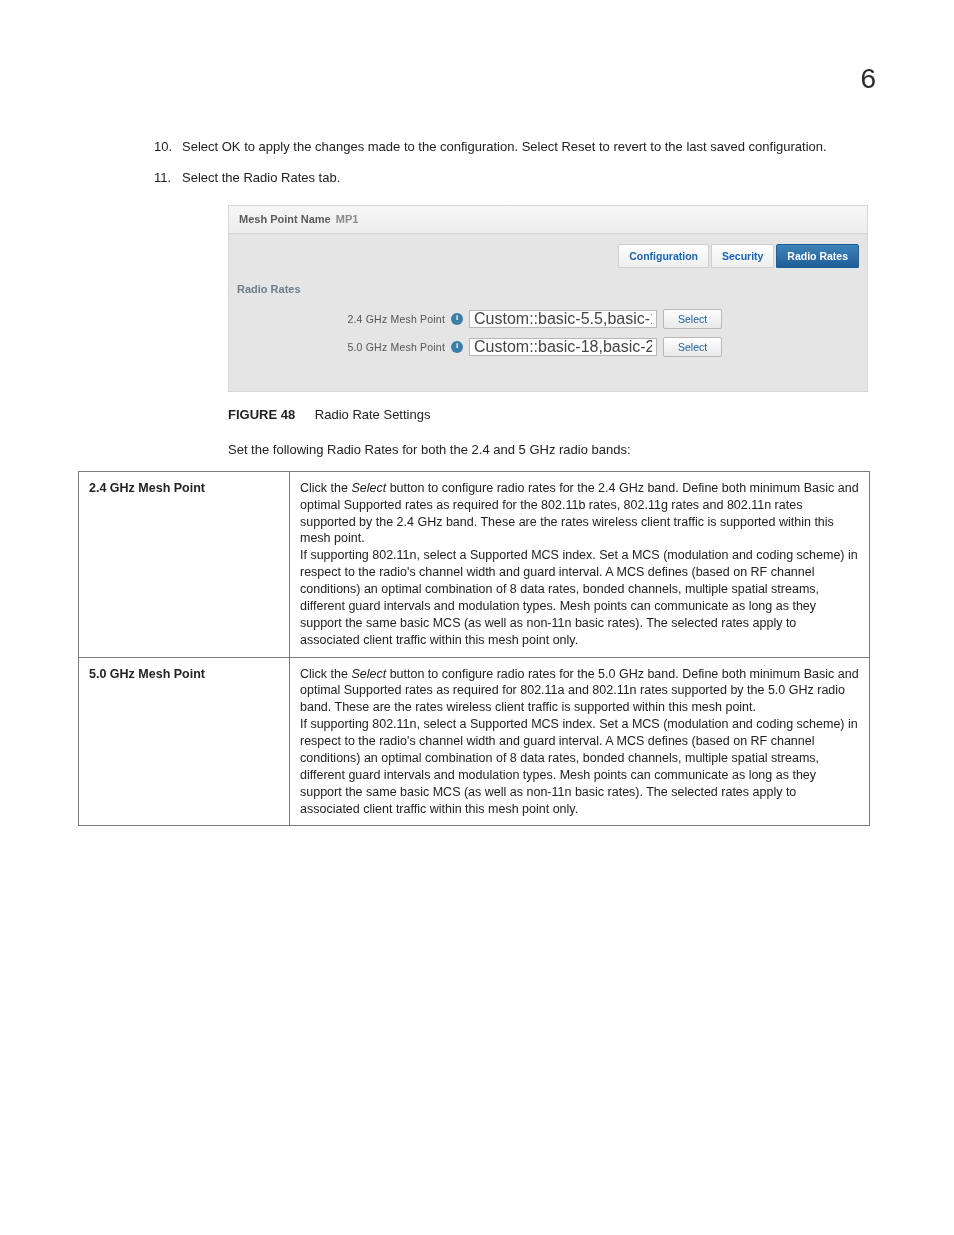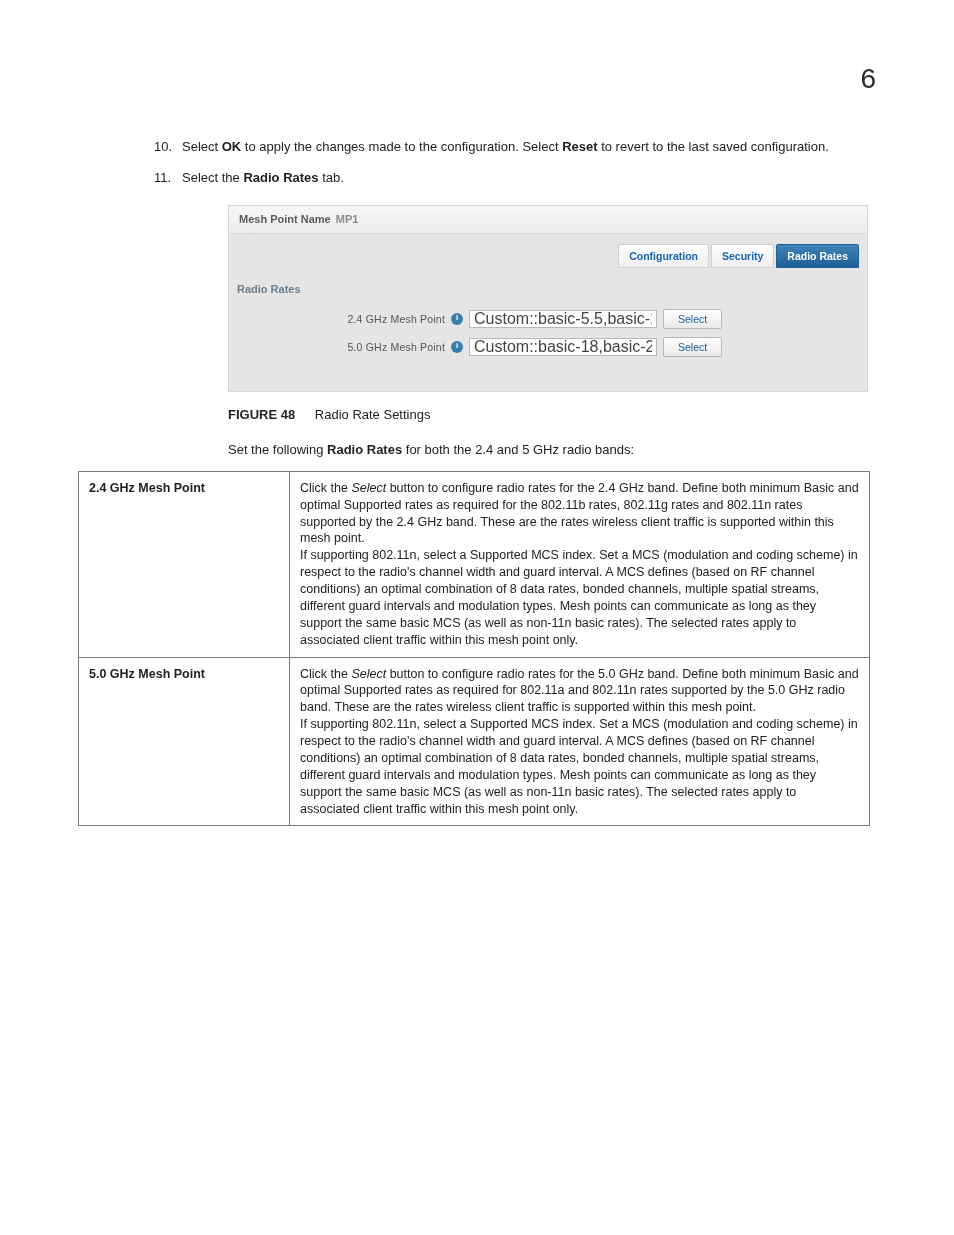--- a/index.html
+++ b/index.html
@@ -27,21 +27,21 @@
   ol.steps li {
     margin-bottom: 14px;
     position: relative;
     padding-left: 28px;
   }
   ol.steps li .num {
     position: absolute;
     left: 0;
     top: 0;
   }
-  .bold { font-weight: bold; }
+  .bold { font-weight: normal; }
   
   .shot {
     margin: 10px 0 14px 150px;
     width: 640px;
     border-radius: 4px;
   }
   .shot-header {
     background: linear-gradient(#f7f7f7,#ececec);
     border: 1px solid #d6d6d6;
     padding: 6px 10px;

